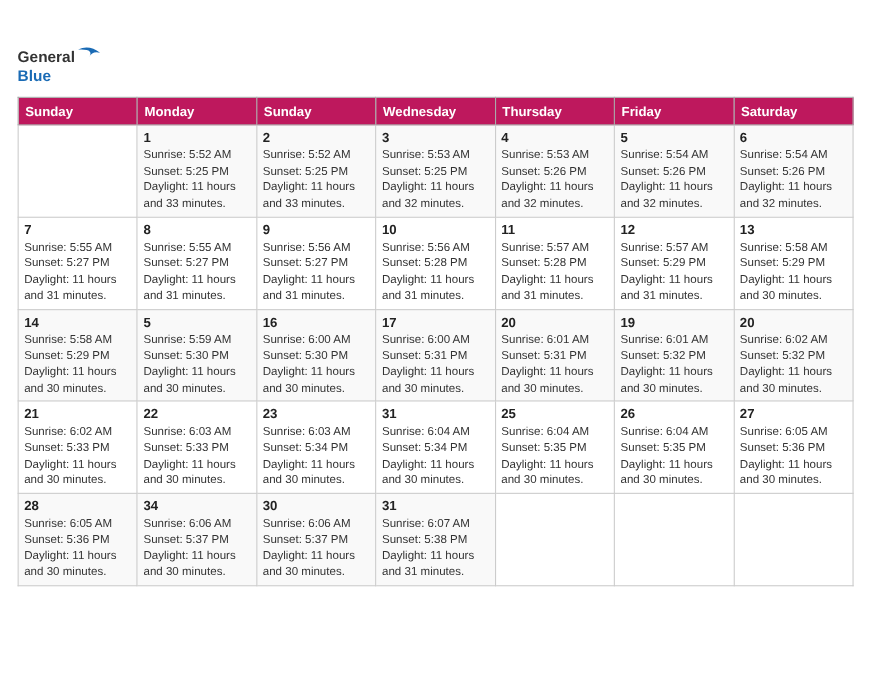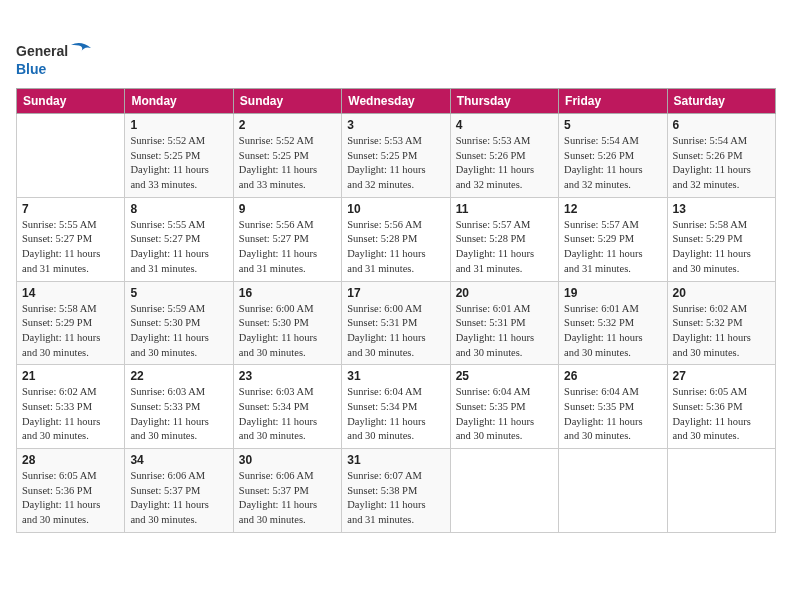--- a/index.html
+++ b/index.html
@@ -68,21 +68,20 @@
       font-weight: bold;
       font-size: 12px;
       color: #222;
       display: block;
       margin-bottom: 2px;
     }
     .day-info {
       color: #333;
       font-size: 10.5px;
       line-height: 1.4;
-      font-family: Liberation Serif, serif;
     }
     .empty-cell {
       background: #fff !important;
     }
   </style>
 </head>
 <body>
 
 <div class="header-logo">
   <div class="logo">

